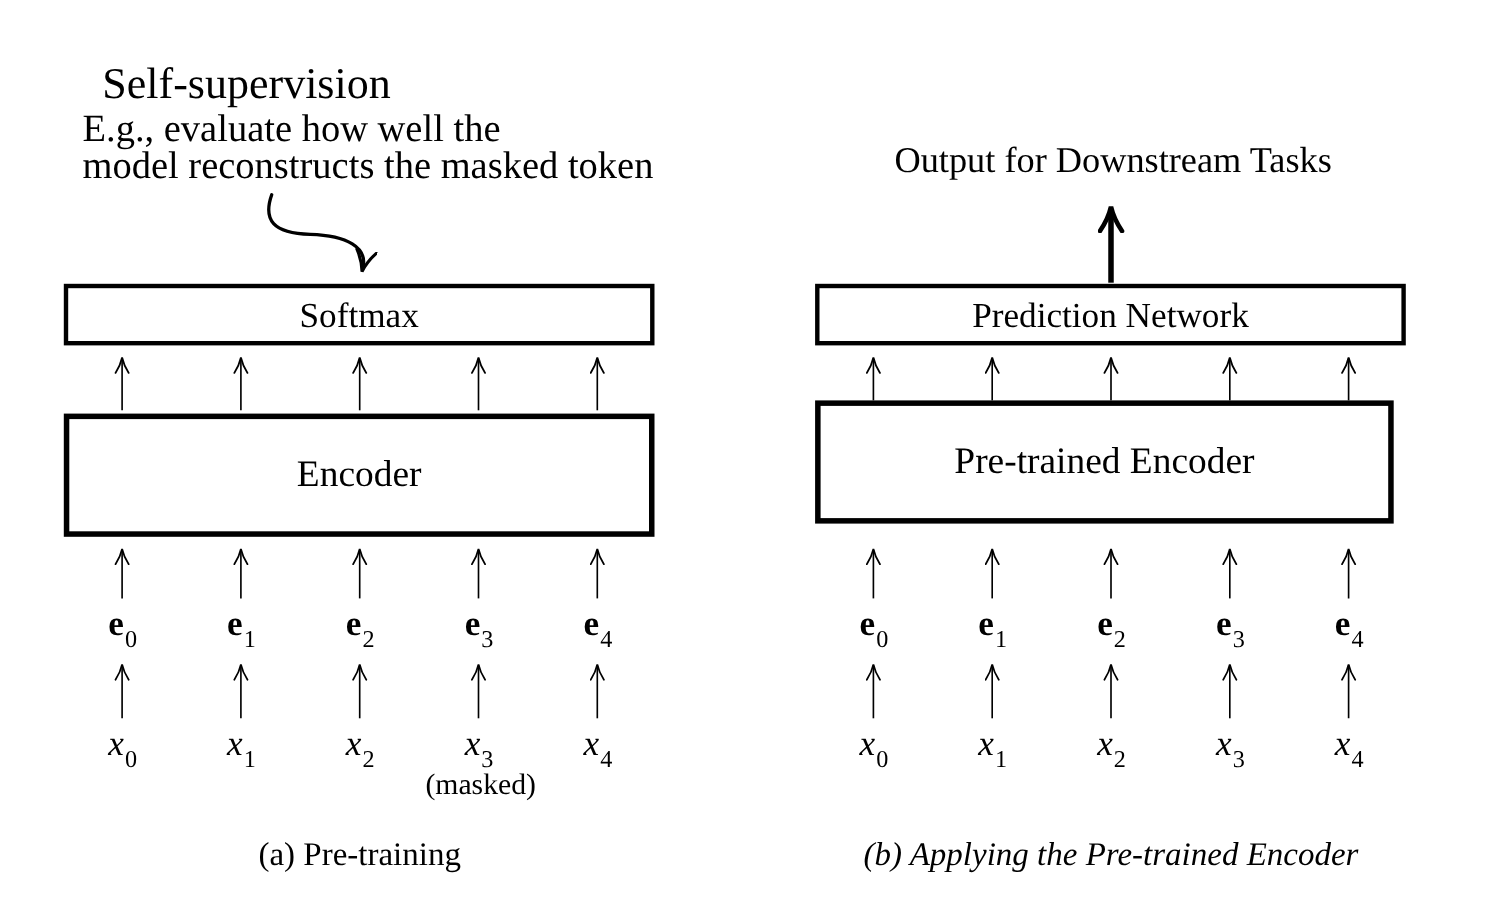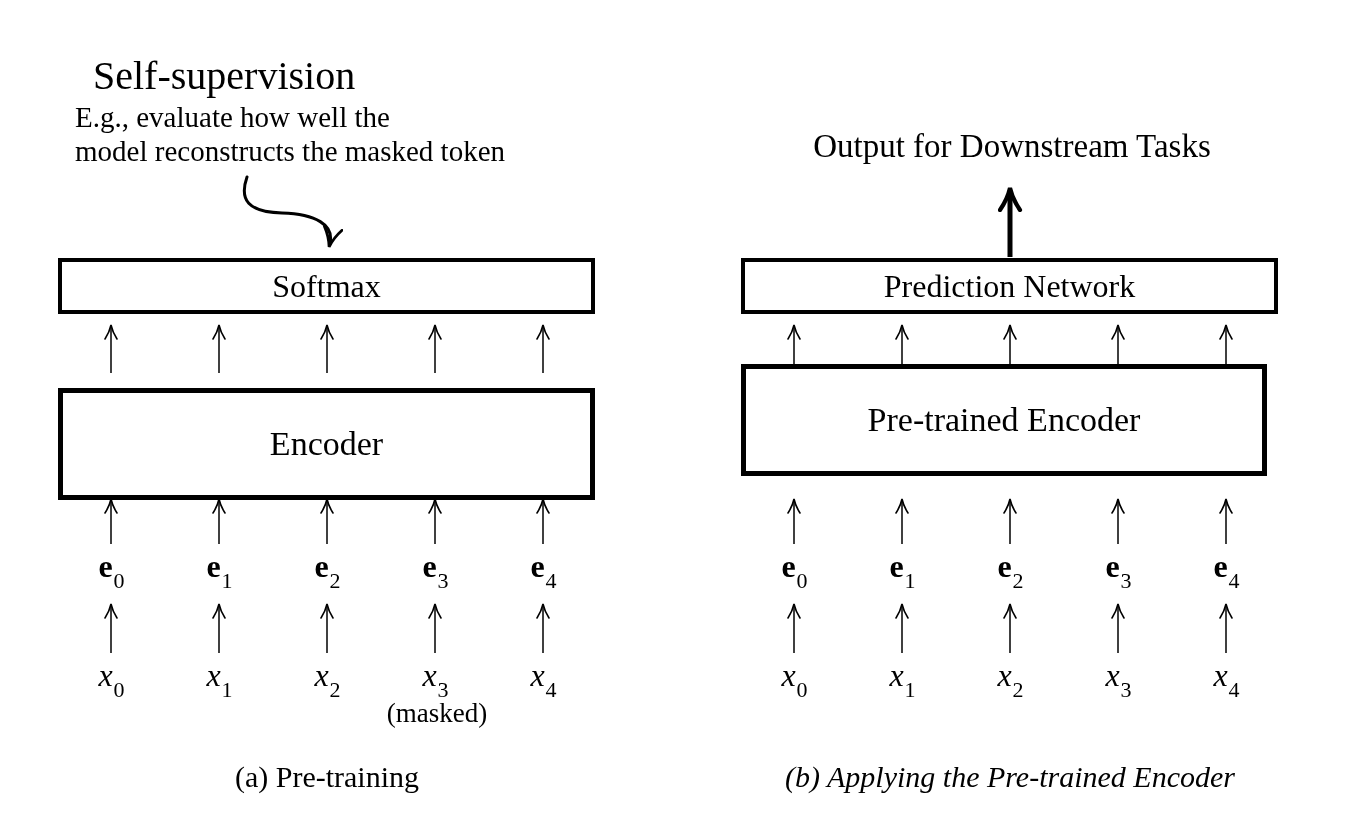--- a/index.html
+++ b/index.html
@@ -13,21 +13,21 @@
     font-family: "Liberation Serif", "DejaVu Serif", serif;
     color: var(--ink);
     overflow: hidden;
   }
   .layer { position: absolute; left: 0; top: 0; width: 1352px; height: 827px; }
 
   .abs { position: absolute; }
   .ctr { transform: translateX(-50%); text-align: center; white-space: nowrap; }
 
   .ss-title { left: 74px; top: 52px; font-size: 40px; margin-left: 19px; }
-  .ss-note  { left: 75px; top: 100px; font-size: 29px; line-height: 34px; }
+  .ss-note  { left: 75px; top: 100px; font-size: 35px; line-height: 34px; }
 
   .box {
     position: absolute;
     border: 4px solid var(--ink);
     background: var(--bg);
     display: flex;
     align-items: center;
     justify-content: center;
   }
   .box.tall { border-width: 5px; }
@@ -117,21 +117,21 @@
   <div class="abs ss-title">Self-supervision</div>
   <div class="abs ss-note">
     <div>E.g., evaluate how well the</div>
     <div>model reconstructs the masked token</div>
   </div>
 
   <div class="box" style="left:58px; top:258px; width:537px; height:56px;">
     <span class="box-label">Softmax</span>
   </div>
 
-  <div class="box tall" style="left:58px; top:388px; width:537px; height:112px;">
+  <div class="box tall" style="left:58px; top:376px; width:537px; height:112px;">
     <span class="box-label">Encoder</span>
   </div>
 
   <span class="lab" style="left:111px; top:548px;"><b>e</b><sub>0</sub></span>
   <span class="lab" style="left:219px; top:548px;"><b>e</b><sub>1</sub></span>
   <span class="lab" style="left:327px; top:548px;"><b>e</b><sub>2</sub></span>
   <span class="lab" style="left:435px; top:548px;"><b>e</b><sub>3</sub></span>
   <span class="lab" style="left:543px; top:548px;"><b>e</b><sub>4</sub></span>
 
   <span class="lab" style="left:111px; top:657px;"><i>x</i><sub>0</sub></span>

